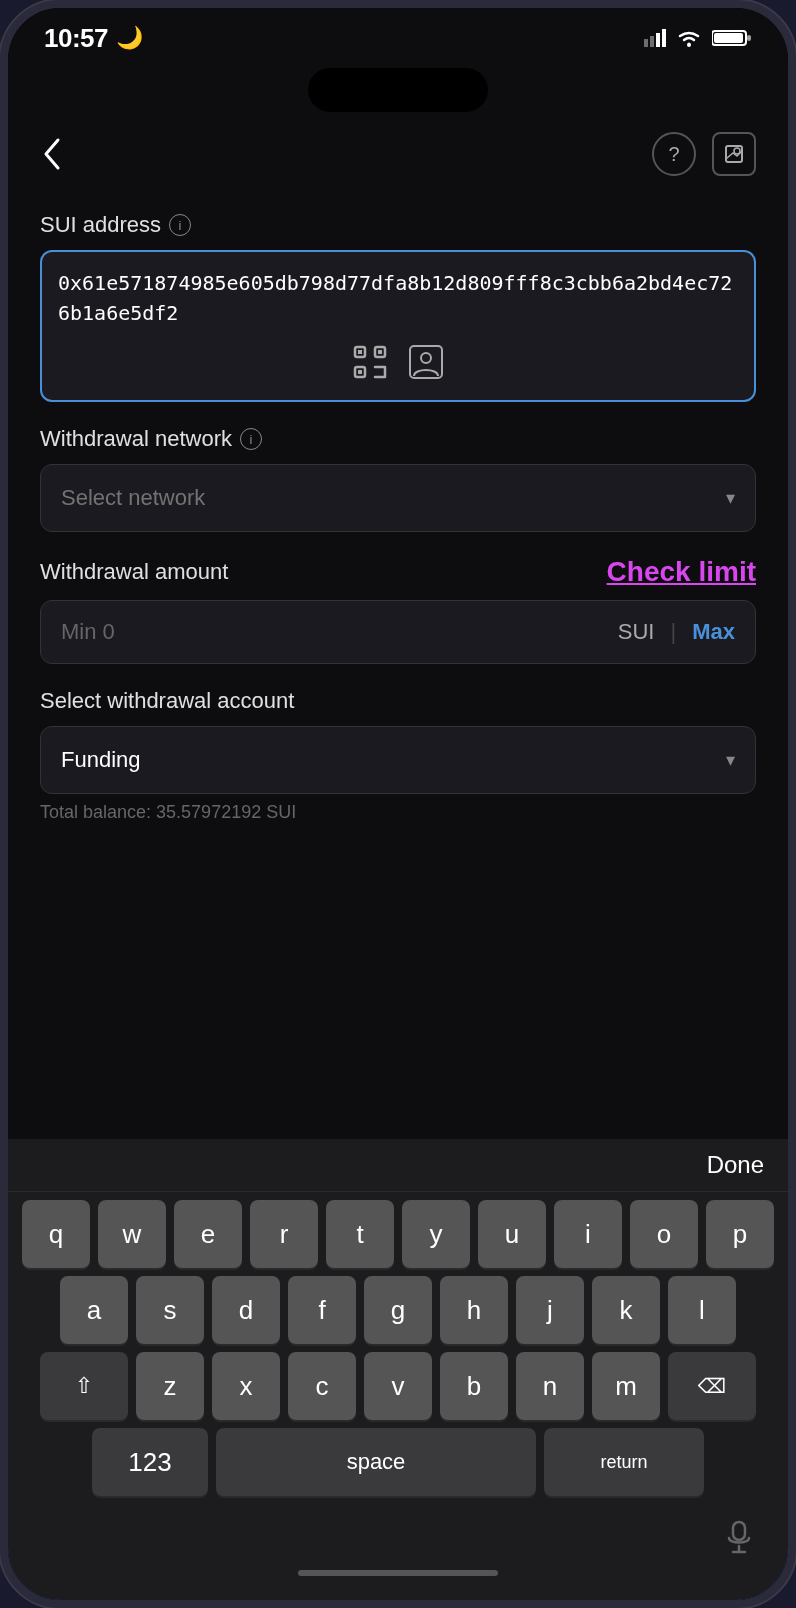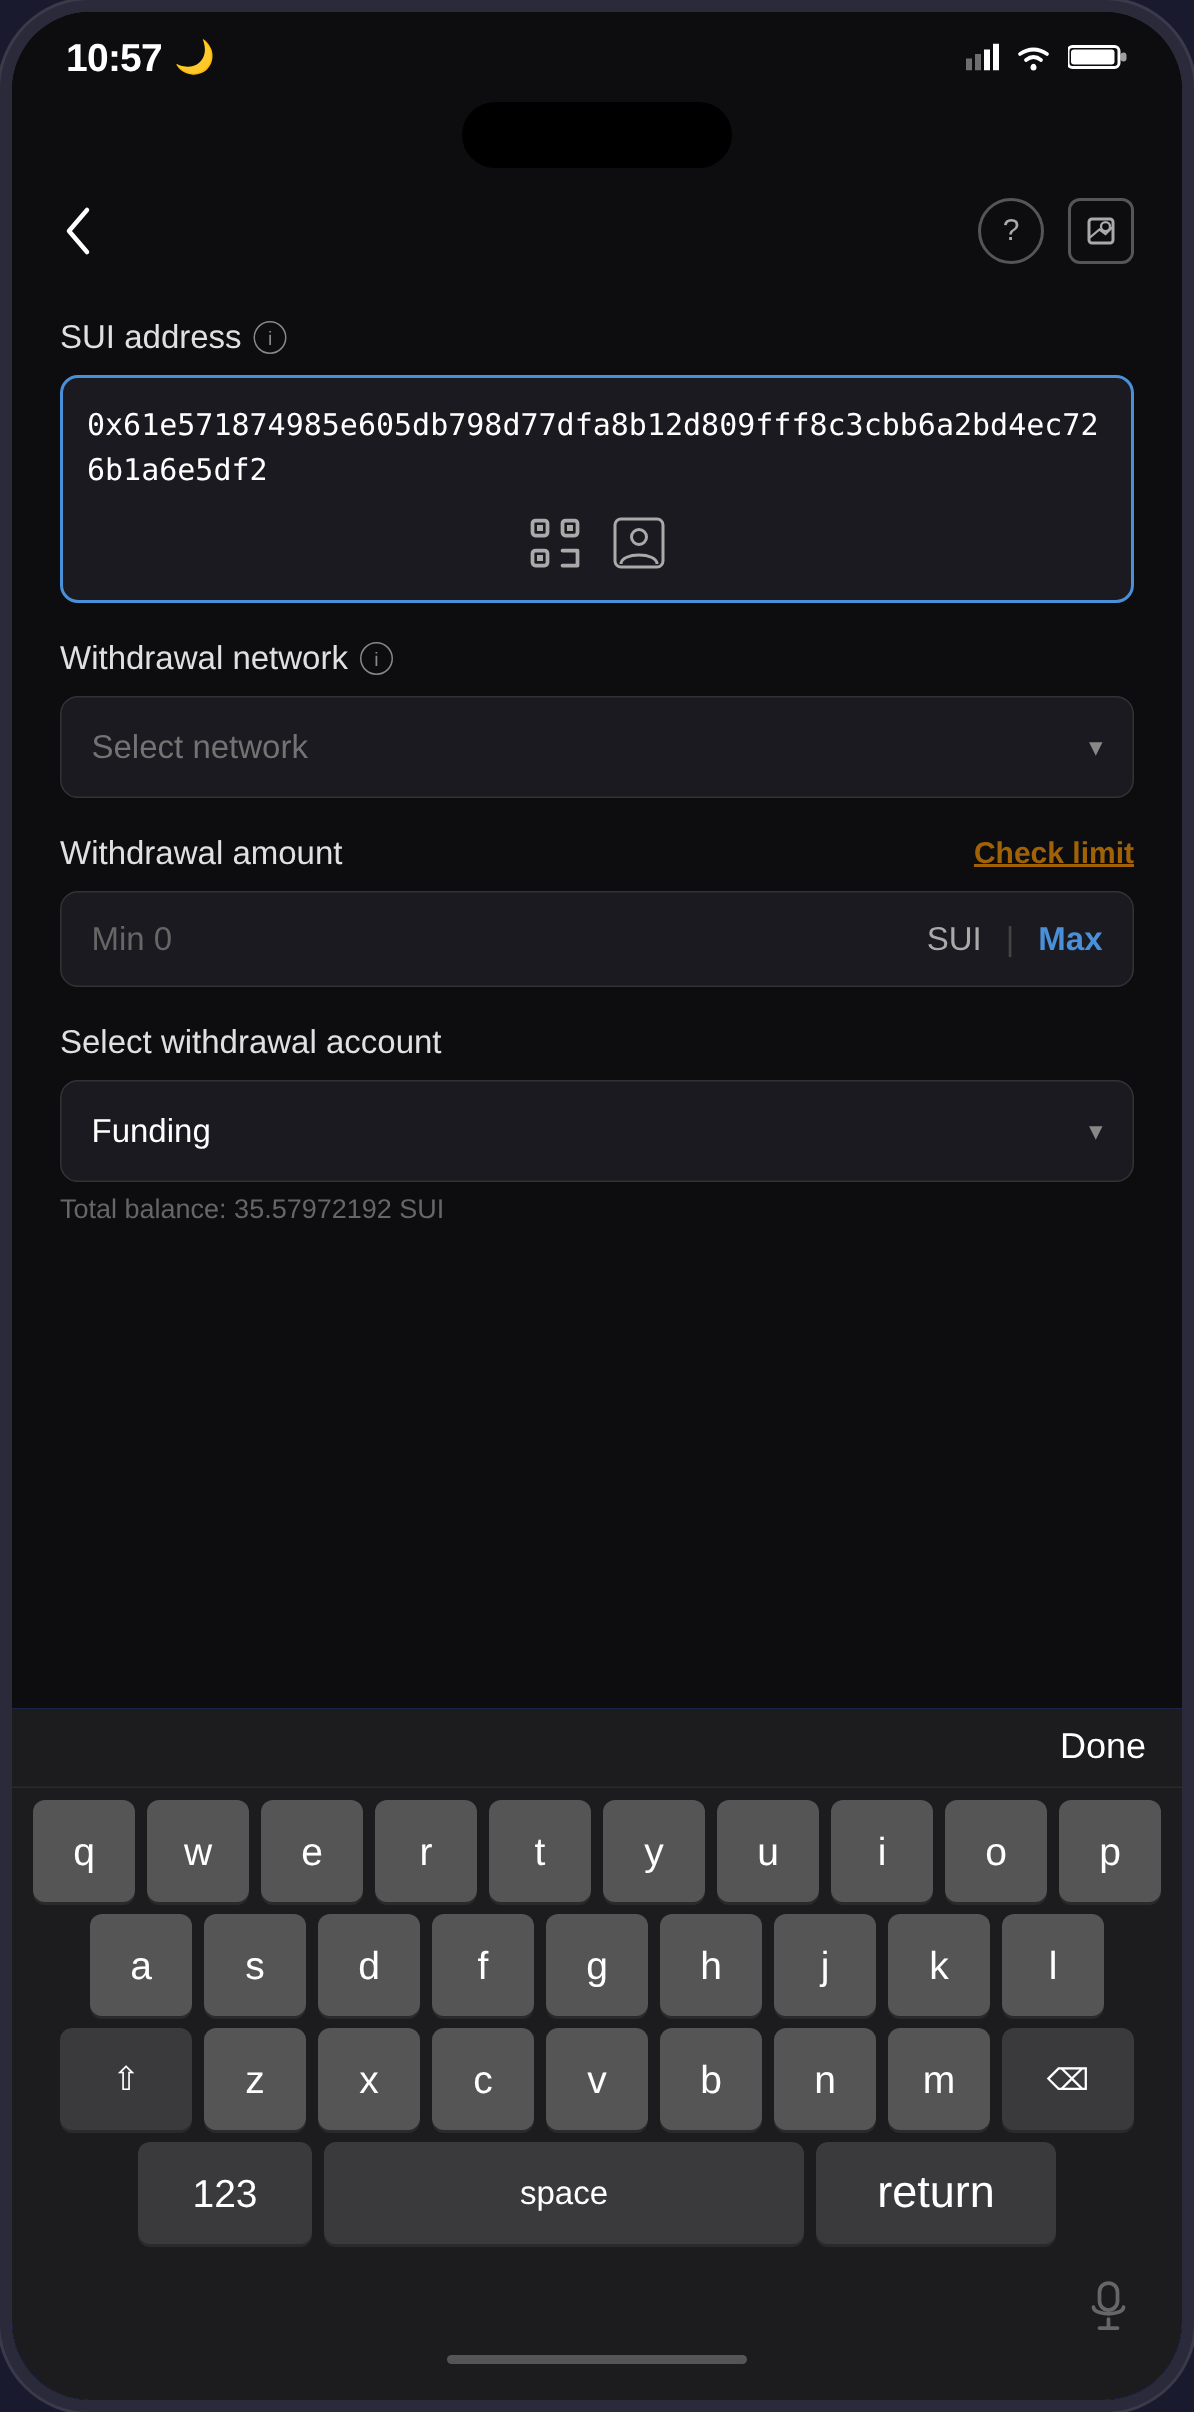--- a/index.html
+++ b/index.html
@@ -224,22 +224,22 @@
 
     
     .amount-header {
       display: flex;
       align-items: center;
       justify-content: space-between;
       margin-bottom: 12px;
     }
 
     .check-limit {
-      color: #a16207;
-      font-size: 20px;
+      color: #d946ef;
+      font-size: 28px;
       font-weight: 600;
       cursor: pointer;
       text-decoration: underline;
     }
 
     .amount-input-container {
       border: 1.5px solid #333;
       border-radius: 12px;
       padding: 18px 20px;
       background: #1a1a20;
@@ -371,21 +371,21 @@
     }
 
     .key-space {
       flex: 1;
       max-width: 320px;
       font-size: 22px;
     }
 
     .key-return {
       width: 160px;
-      font-size: 30px;
+      font-size: 18px;
     }
 
     .bottom-bar {
       display: flex;
       justify-content: center;
       align-items: center;
       padding: 8px 0 24px;
       background: #1c1c1e;
     }
 

